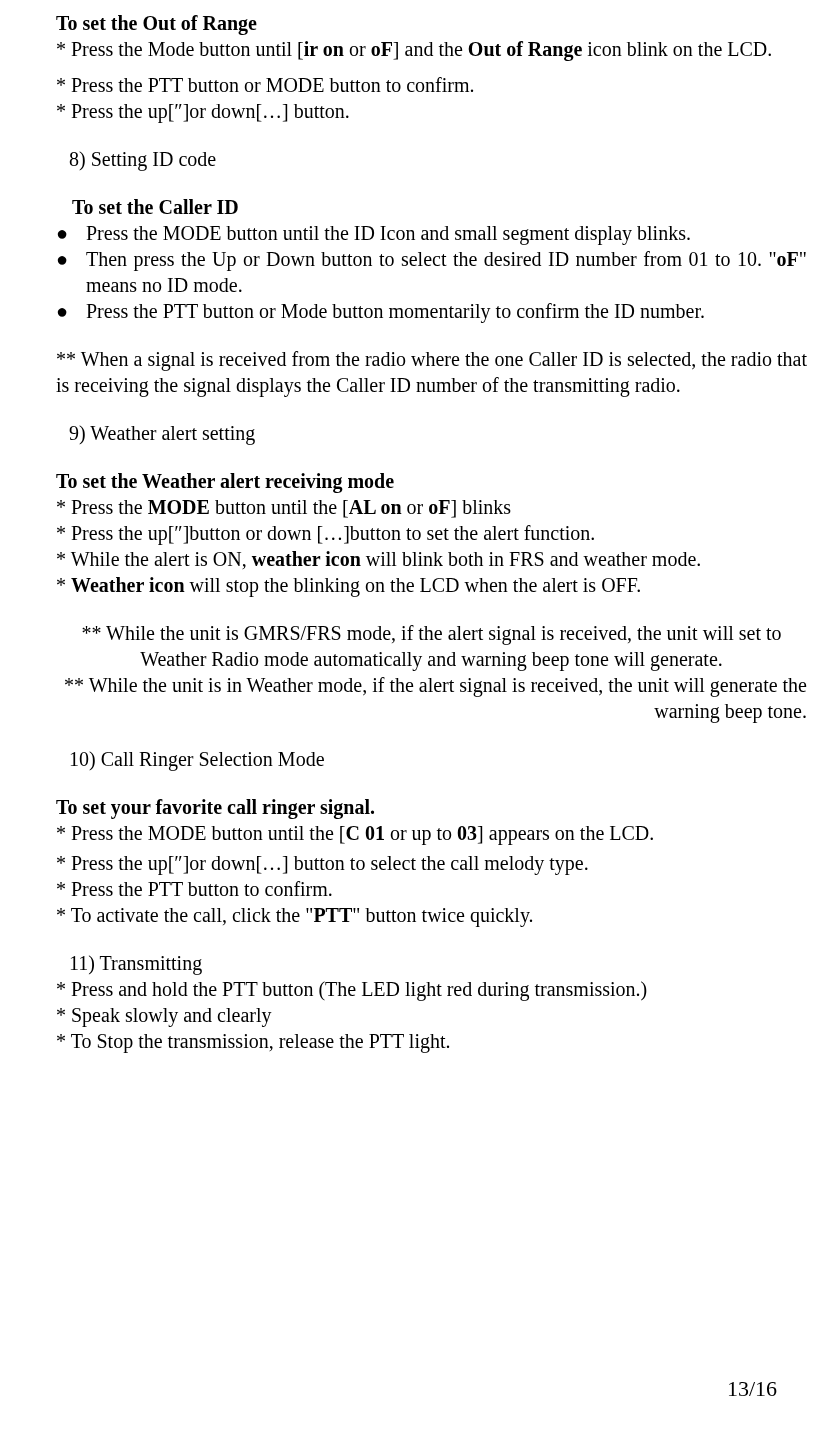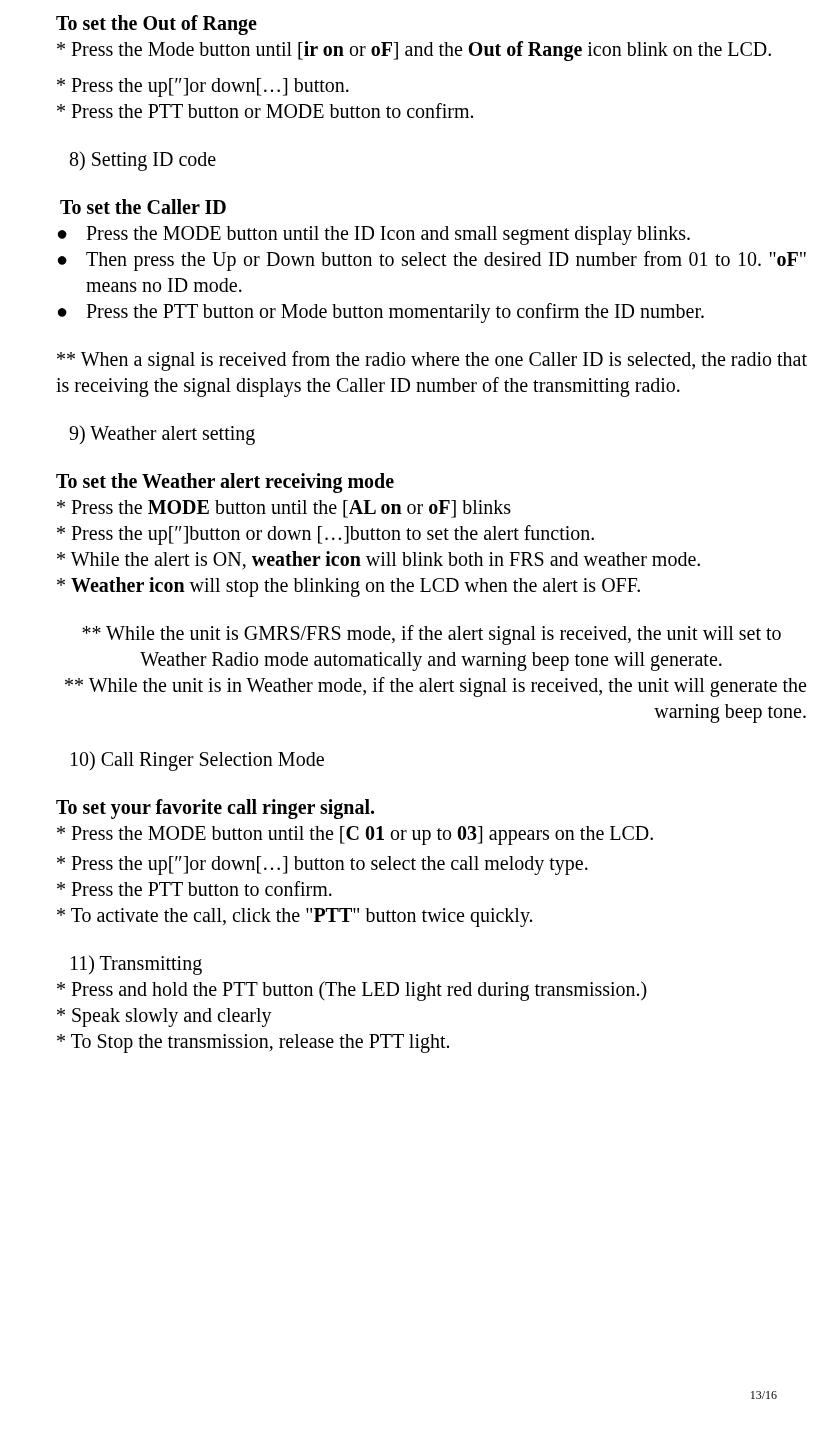--- a/index.html
+++ b/index.html
@@ -48,51 +48,51 @@
   .gap {
     height: 22px;
   }
   .gap-small {
     height: 10px;
   }
   .page-num {
     position: absolute;
     right: 30px;
     bottom: 6px;
-    font-size: 12px;
+    font-size: 22px;
   }
   .page-wrap {
     min-height: 1400px;
     position: relative;
   }
   .hang {
     padding-left: 18px;
     text-indent: -18px;
   }
 </style>
 </head>
 <body>
 <div class="page-wrap">
 
 <div class="indent">
   <div class="section-heading">To set the Out of Range</div>
   <div class="star-row hang" style="margin-left:0;">
     <span>* Press the Mode button until [</span><b>ir on</b><span> or </span><b>oF</b><span>] and the </span><b>Out of Range</b><span>  icon blink on the LCD.</span>
   </div>
   <div class="gap-small"></div>
+  <div class="para">* Press the PTT button or MODE button to confirm.</div>
   <div class="para">* Press the up[″]or down[…] button.</div>
-  <div class="para">* Press the PTT button or MODE button to confirm.</div>
 </div>
 
 <div class="gap"></div>
 
 <div class="section-num-heading">8)  Setting ID code</div>
 <div class="gap"></div>
 <div class="indent">
-  <div class="section-heading" style="margin-left:4px;font-family:Liberation Serif, serif;">To set the Caller ID</div>
+  <div class="section-heading" style="margin-left:16px;font-family:Liberation Serif, serif;">To set the Caller ID</div>
   <div class="bullet-row" style="margin-left:0;">
     <div class="bullet-dot">●</div>
     <div class="bullet-text">Press the MODE button until the ID Icon and small segment display blinks.</div>
   </div>
   <div class="bullet-row" style="margin-left:0;">
     <div class="bullet-dot">●</div>
     <div class="bullet-text">
       <span>Then press the Up or Down button to select the desired ID number from 01 to 10. "</span><b>oF</b><span>" means no ID mode.</span>
     </div>
   </div>

